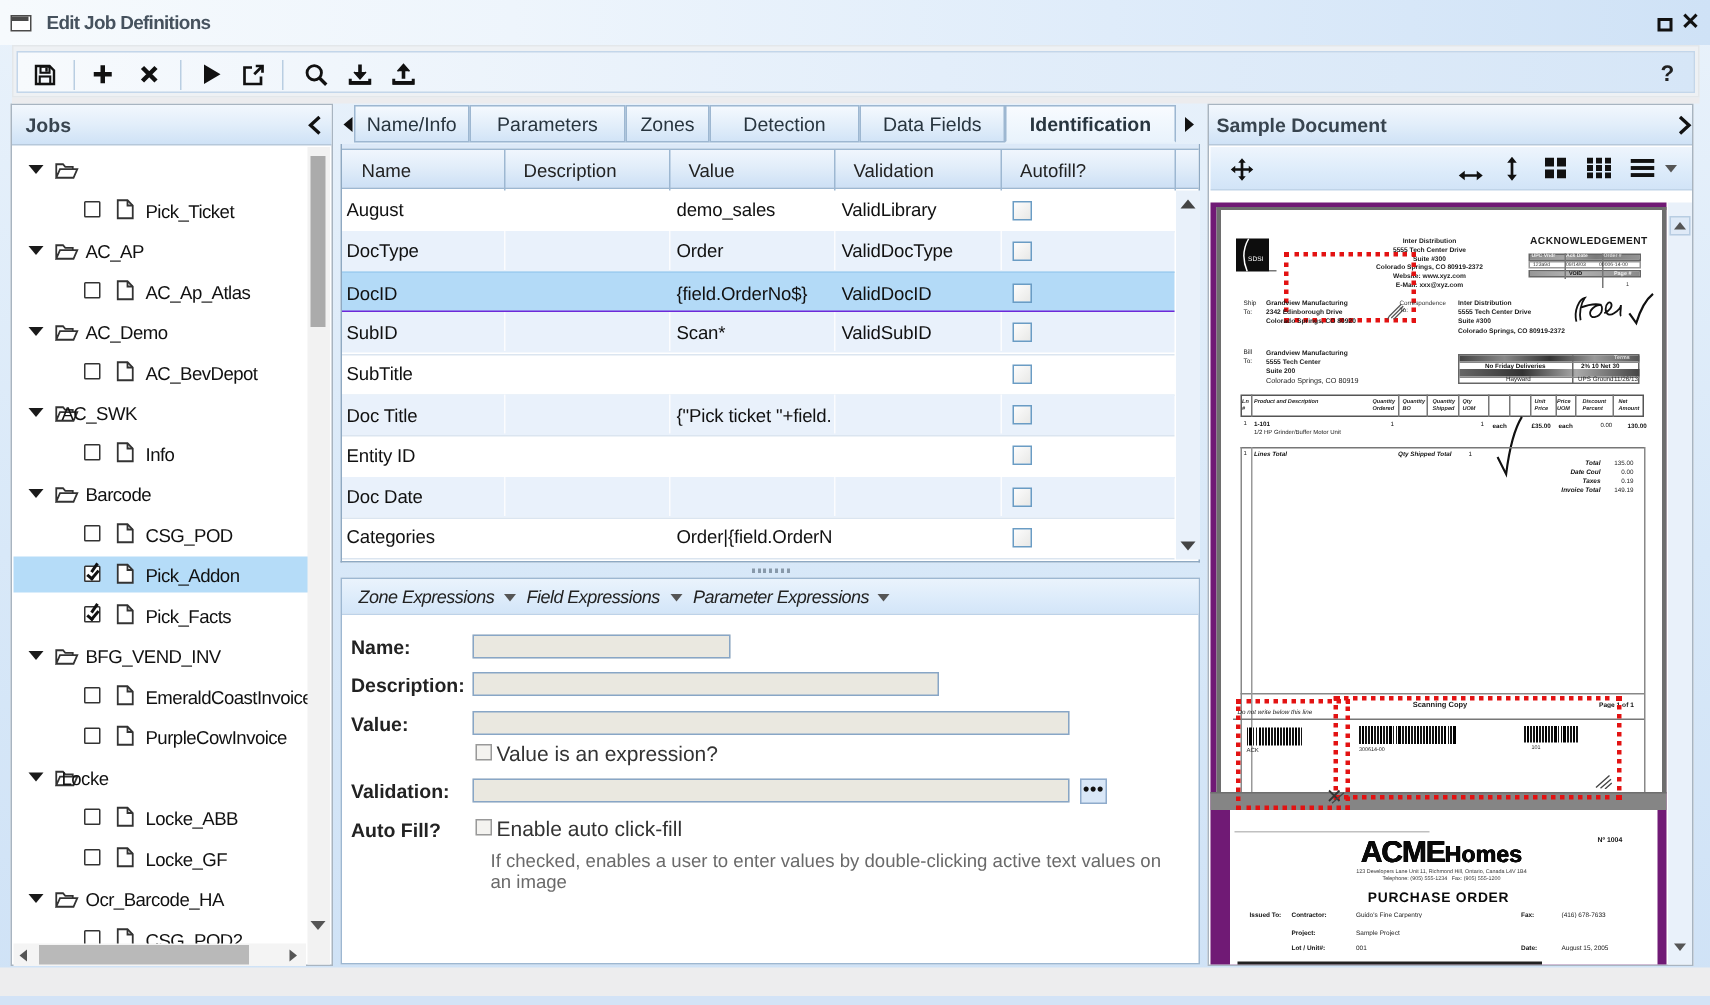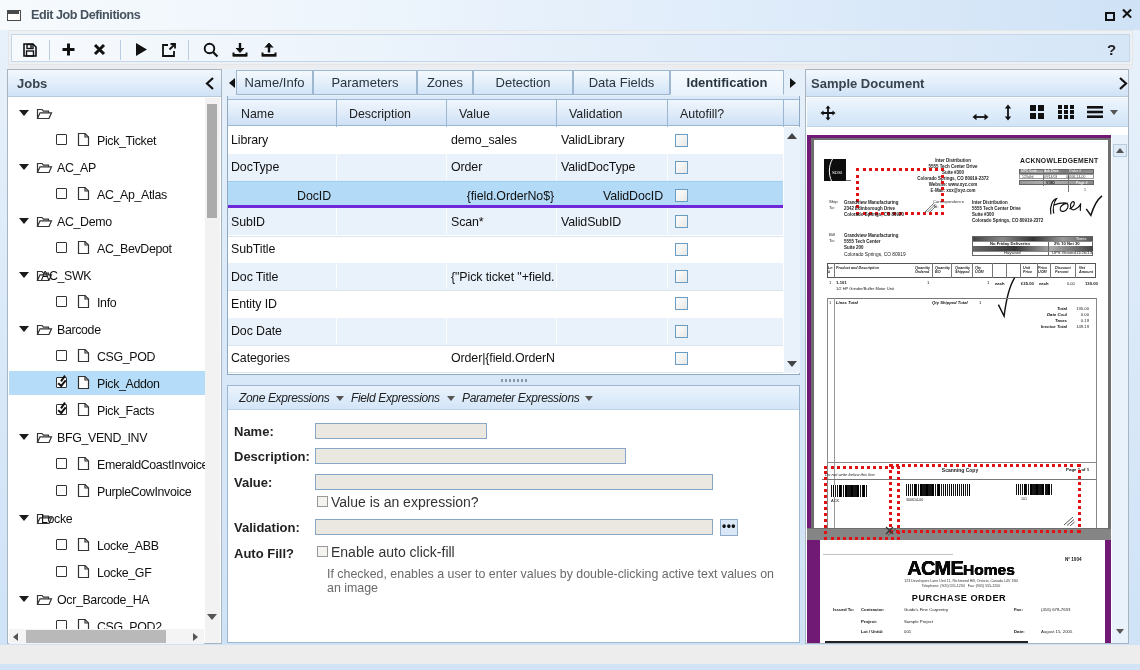--- a/index.html
+++ b/index.html
@@ -57,21 +57,21 @@
   border:1px solid #9db7d1; border-bottom:1px solid #9db7d1; font-size:13px; color:#28353f; text-align:center; line-height:24px; }
 .tab.active { font-weight:bold; background:linear-gradient(180deg,#f8fbff 0%,#e9f3fc 100%); border-bottom:1px solid #e9f3fc; }
 #grid { position:absolute; left:227px; top:96px; width:573px; height:279px; background:#fff; border:1px solid #8fa9c2; border-top:none; }
 #ghead { position:absolute; left:0; top:3px; width:571px; height:27px;
   background:linear-gradient(180deg,#f0f6fd 0%,#e0ecf9 50%,#cde0f5 100%);
   border-top:1px solid #9db7d1; border-bottom:1px solid #9db7d1; }
 .gh { position:absolute; top:6.5px; font-size:12.4px; color:#222; }
 .ghline { position:absolute; top:0; width:1px; height:27px; background:#9db7d1; }
 .grow { position:absolute; left:0; width:555px; height:27px; }
 .grow.alt { background:#e9f1fb; }
-.grow.sel { background:#b3daf7; border-top:1px solid #9fcdf0; border-bottom:3px solid #6d28d9;text-align:right; }
+.grow.sel { background:#b3daf7; border-top:1px solid #9fcdf0; border-bottom:1px solid #6d28d9; }
 .gc { position:absolute; top:6.5px; font-size:12.4px; color:#111; white-space:nowrap; overflow:hidden; letter-spacing:-0.1px; }
 .gcb { position:absolute; width:13px; height:13px; border:1px solid #6a9cc4; background:linear-gradient(135deg,#fdfdfd,#e8e8e6); }
 .gvline { position:absolute; top:0; width:1px; height:26px; background:rgba(255,255,255,0.8); }
 #grid-vsb { position:absolute; left:555.5px; top:31px; width:16px; height:246px; background:#e9f1fa; }
 
 #midsplit { position:absolute; left:227px; top:375px; width:573px; height:10px; }
 #midsplit .dots { position:absolute; left:274px; top:4px; width:26px; height:3px;
   background:repeating-linear-gradient(90deg,#8899aa 0 2px,transparent 2px 4px); }
 
 #expr { position:absolute; left:227px; top:385px; width:573px; height:258px; background:#fff; border:1px solid #9db7d1; }
@@ -363,21 +363,21 @@
       <div class="gh" style="left:341px;">Validation</div>
       <div class="gh" style="left:452px;">Autofill?</div>
       <div class="ghline" style="left:108px;"></div>
       <div class="ghline" style="left:218px;"></div>
       <div class="ghline" style="left:328px;"></div>
       <div class="ghline" style="left:439px;"></div>
       <div class="ghline" style="left:555px;"></div>
     </div>
     <div id="gbody">
       <div class="grow" style="top:30.5px;">
-          <div class="gc" style="left:3px;width:100px;">Library</div>
+          <div class="gc" style="left:3px;width:100px;">August</div>
           <div class="gc" style="left:223px;width:103px;">demo_sales</div>
           <div class="gc" style="left:333px;width:102px;">ValidLibrary</div>
           <div class="gcb" style="left:447px;top:7px;"></div>
         </div>
       <div style="position:absolute;left:0;top:57.8px;width:555px;height:1px;background:#dbe5f0;"></div>
       <div class="grow alt" style="top:57.8px;">
           <div class="gvline" style="left:108px;"></div>
           <div class="gvline" style="left:218px;"></div>
           <div class="gvline" style="left:328px;"></div>
           <div class="gvline" style="left:439px;"></div>

